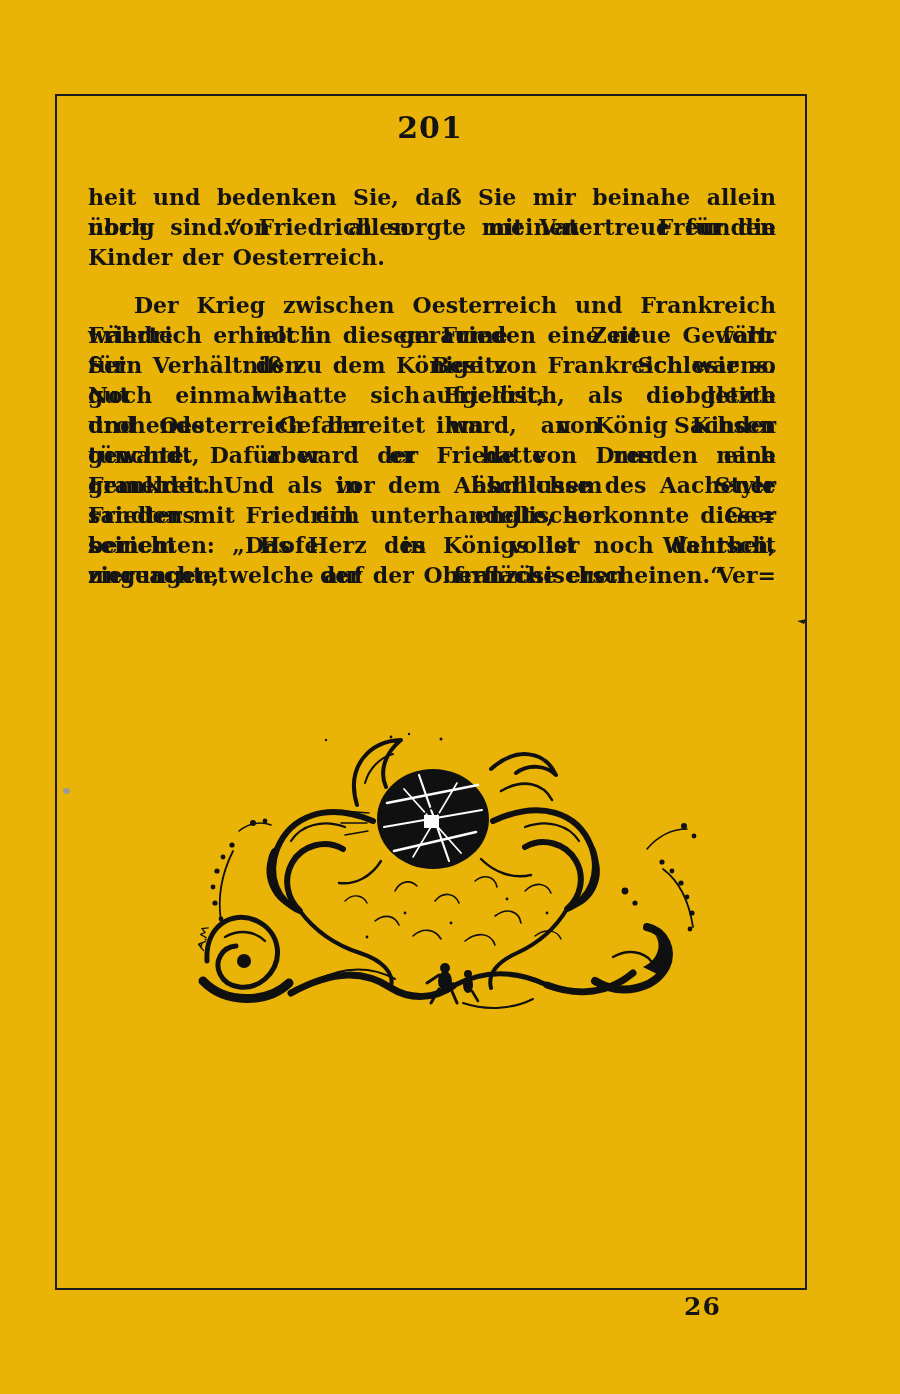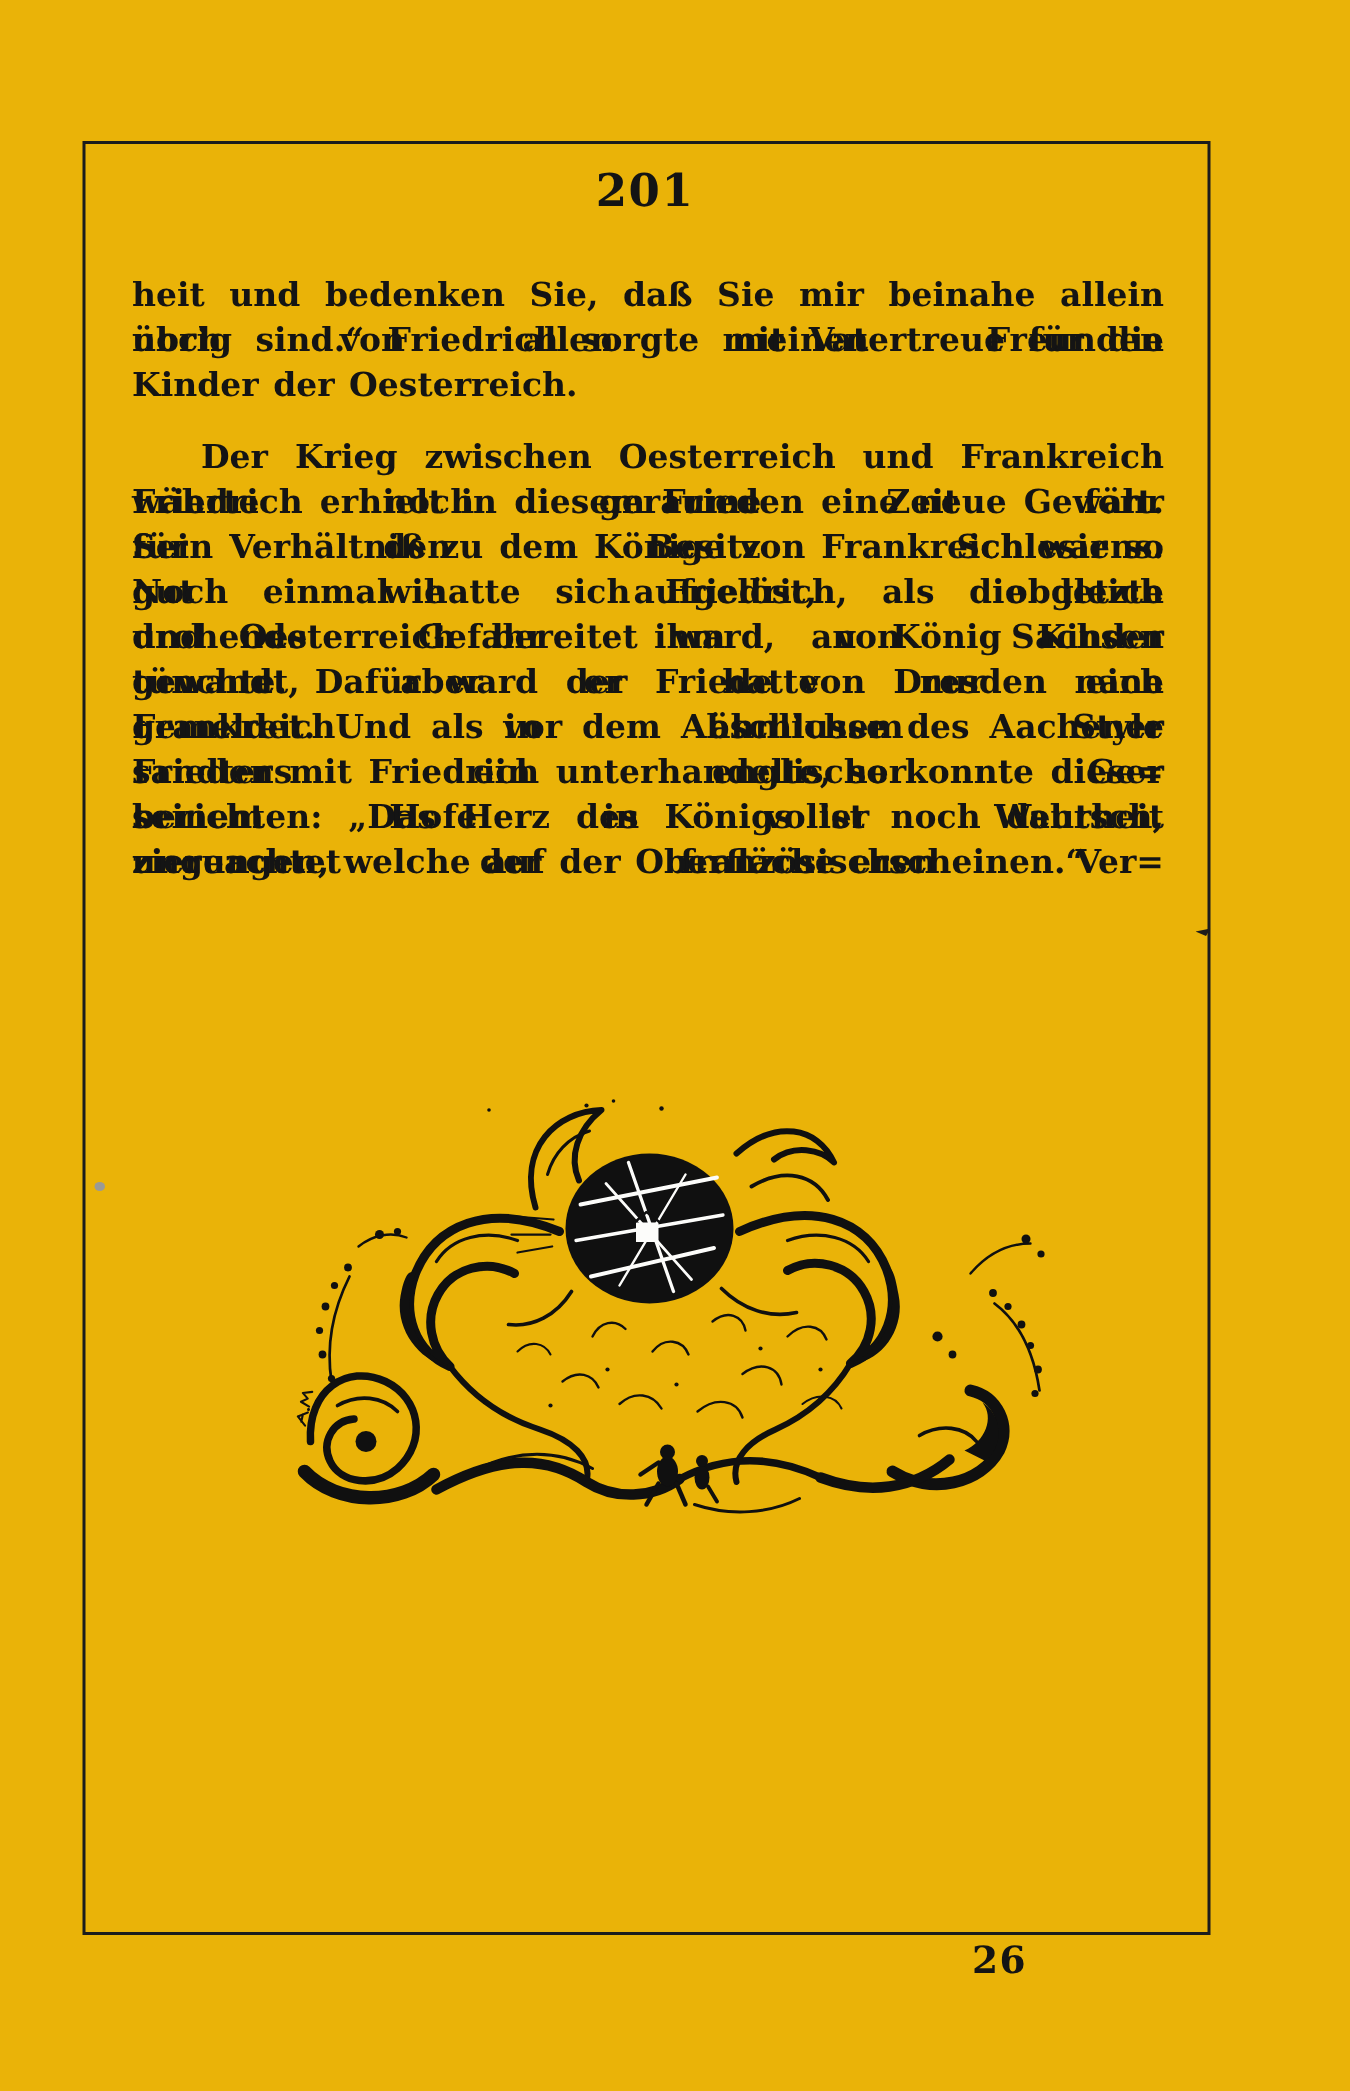--- a/index.html
+++ b/index.html
@@ -38,21 +38,21 @@
   }
   .tline.last{
     text-align-last:left;
   }
   .tline.indent{
     text-indent:46px;
     margin-top:48px;
   }
   .signature{
     position:absolute;
-    left:648px;top:1292px;
+    left:684px;top:1292px;
     font-size:25px;font-weight:700;
     letter-spacing:1px;
   }
   .vignette{
     position:absolute;
     left:195px;top:731px;
     width:512px;height:292px;
   }
   .speck-left{
     position:absolute;left:63px;top:788px;

